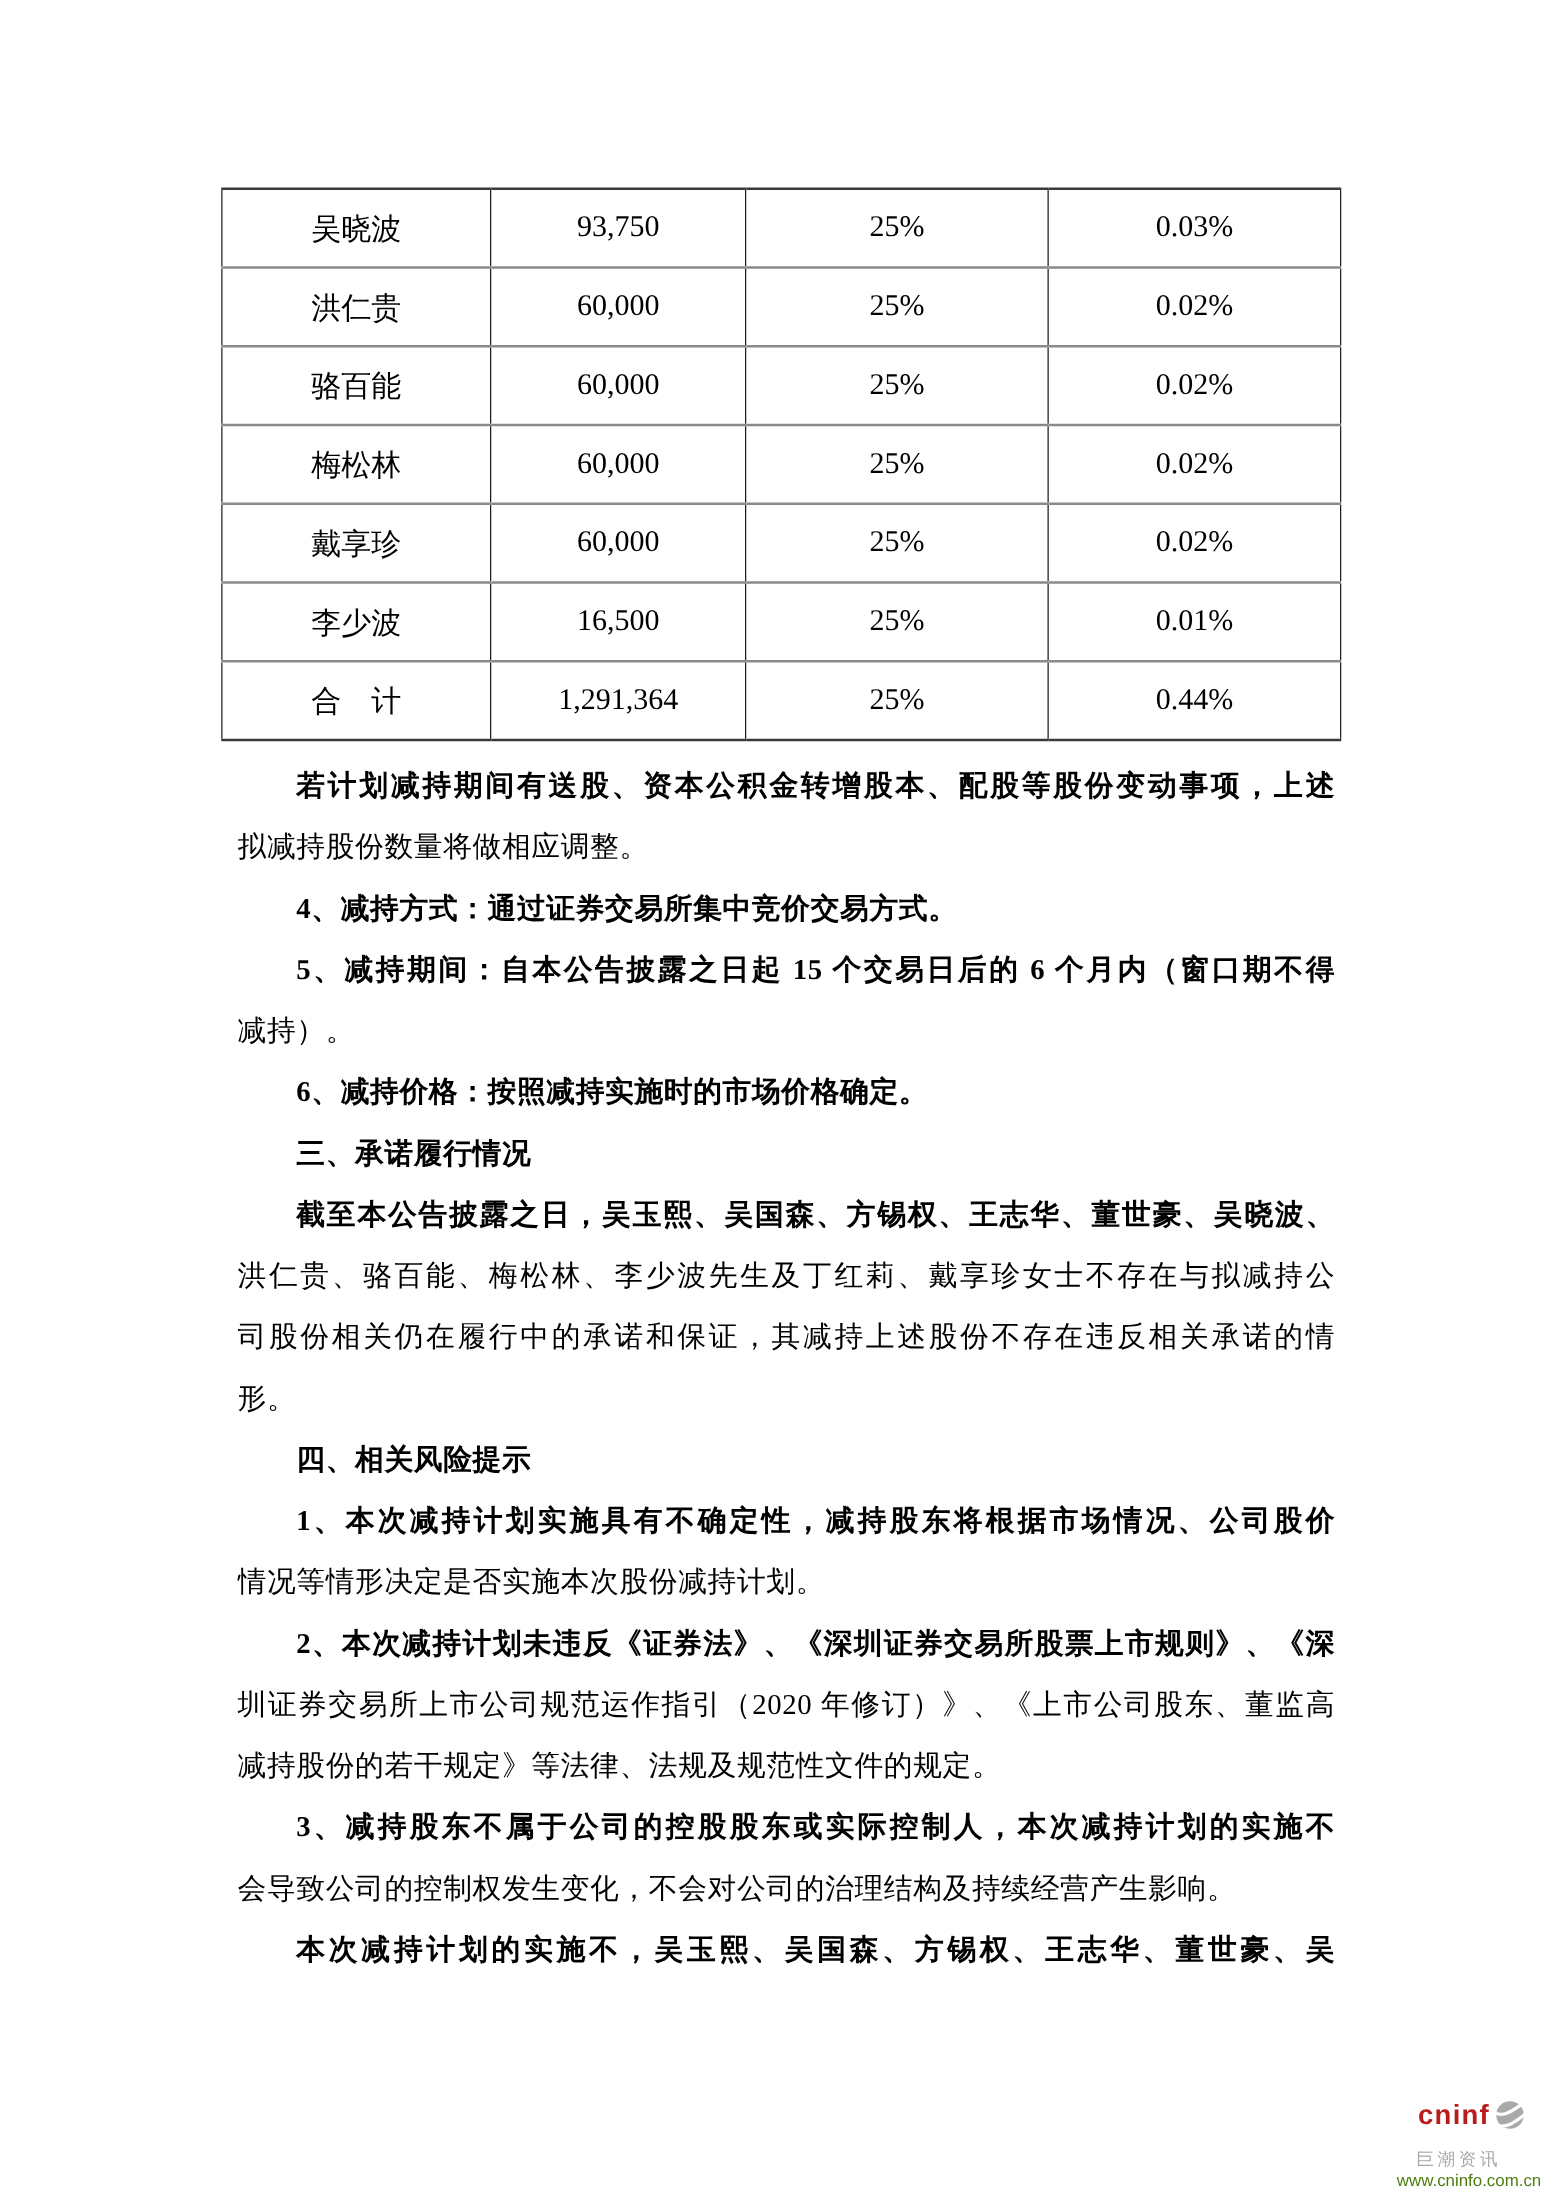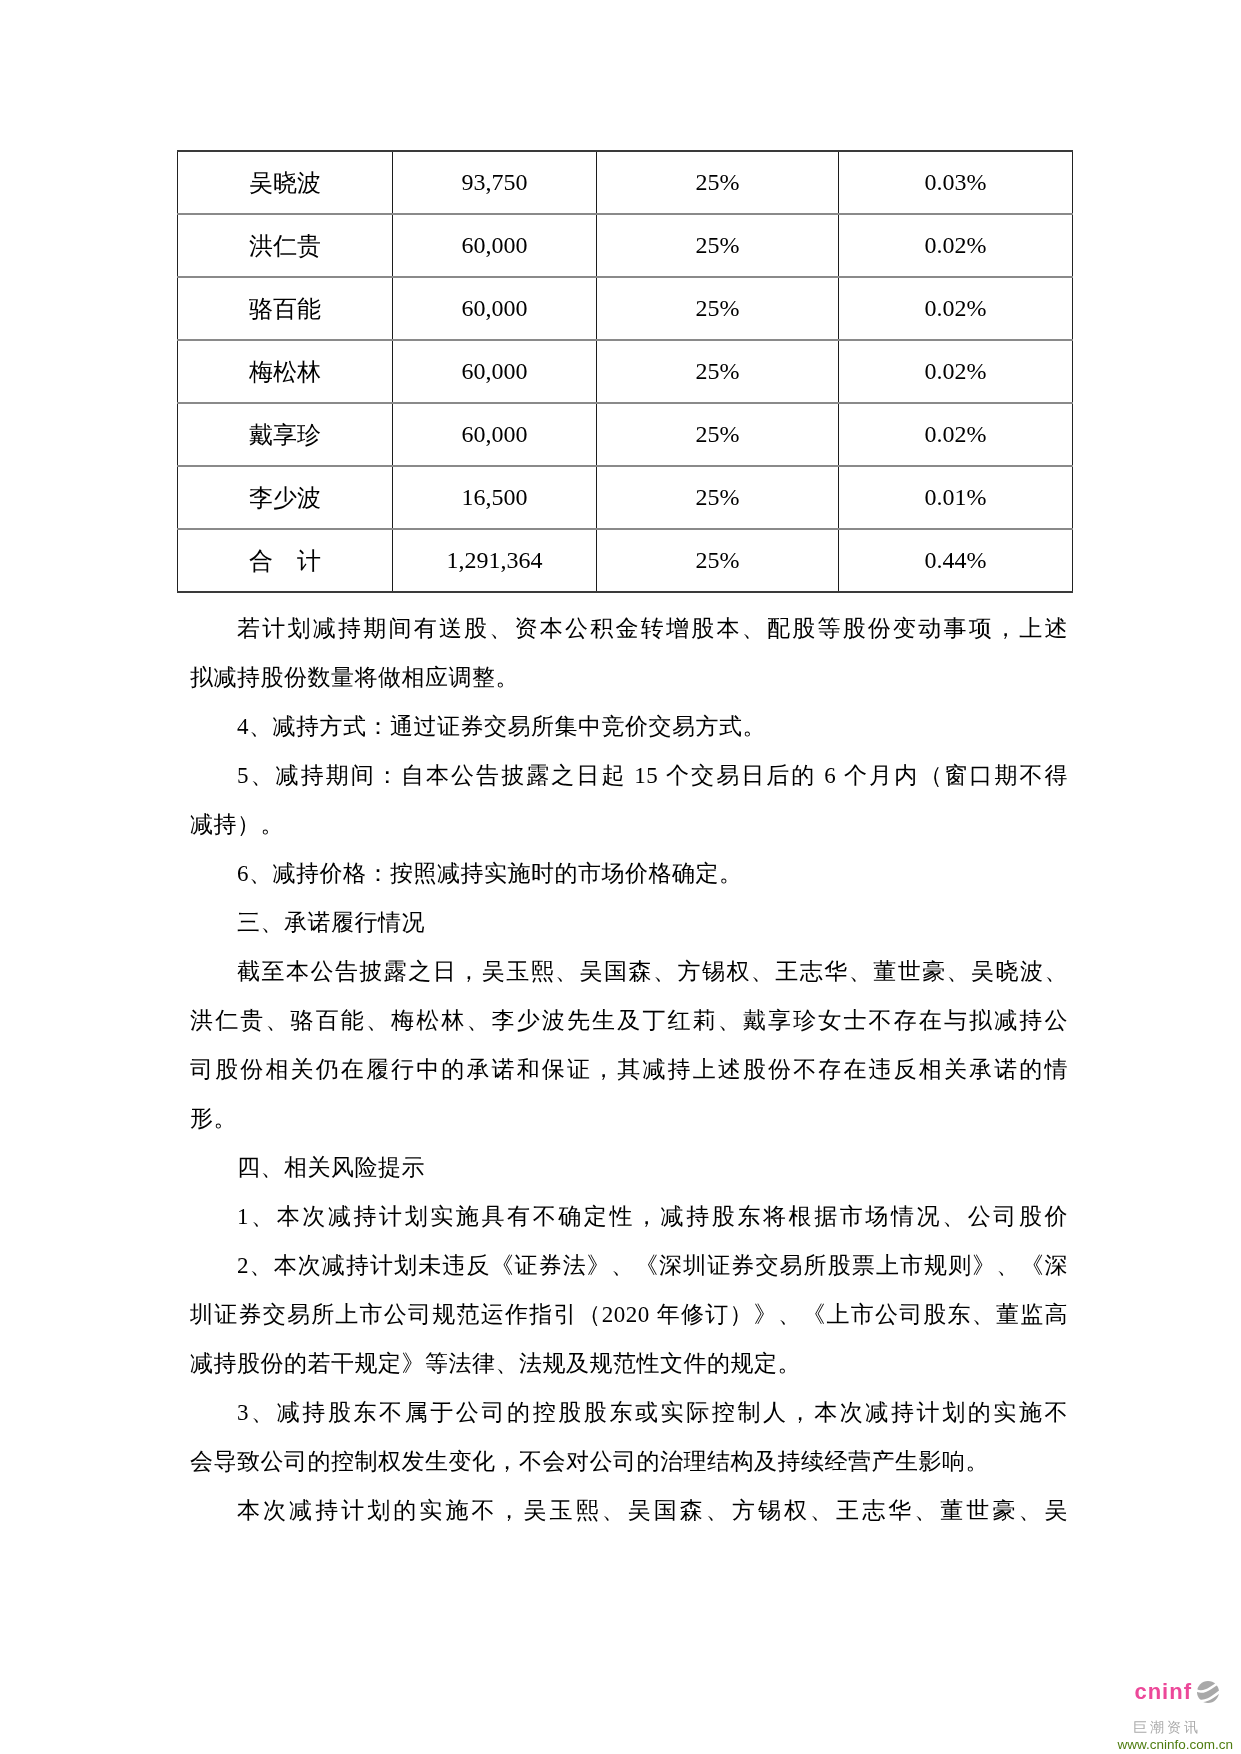--- a/index.html
+++ b/index.html
@@ -56,21 +56,21 @@
   .ln {
     height: 49px;
     line-height: 49px;
     font-size: 23px;
     letter-spacing: 0.5px;
     text-align: justify;
     text-align-last: justify;
     overflow: hidden;
     white-space: nowrap;
   }
-  .ln.first { text-indent: 47px; }
+  .ln.first { text-indent: 47px; font-weight: bold; }
   .ln.last  { text-align-last: left; }
 
   
   .footer-logo {
     position: absolute;
     right: 8px;
     top: 1680px;
     width: 140px;
     display: flex;
     flex-direction: column;
@@ -81,21 +81,21 @@
   }
   .logo-row {
     display: flex;
     align-items: center;
     padding-right: 11px;
   }
   .logo-wordmark {
     font-size: 22px;
     font-weight: bold;
     letter-spacing: 1px;
-    color: #ec4899;
+    color: #b91c1c;
   }
   .logo-globe { margin-left: 3px; }
   .logo-cn {
     margin-top: 16px;
     padding-right: 32px;
     font-size: 14px;
     letter-spacing: 3px;
     color: #a9a9a9;
   }
   .logo-url {
@@ -163,20 +163,21 @@
     <div class="ln first">5、减持期间：自本公告披露之日起 15 个交易日后的 6 个月内（窗口期不得</div>
     <div class="ln last">减持）。</div>
     <div class="ln first last">6、减持价格：按照减持实施时的市场价格确定。</div>
     <div class="ln first last">三、承诺履行情况</div>
     <div class="ln first">截至本公告披露之日，吴玉熙、吴国森、方锡权、王志华、董世豪、吴晓波、</div>
     <div class="ln">洪仁贵、骆百能、梅松林、李少波先生及丁红莉、戴享珍女士不存在与拟减持公</div>
     <div class="ln">司股份相关仍在履行中的承诺和保证，其减持上述股份不存在违反相关承诺的情</div>
     <div class="ln last">形。</div>
     <div class="ln first last">四、相关风险提示</div>
     <div class="ln first">1、本次减持计划实施具有不确定性，减持股东将根据市场情况、公司股价</div>
+    <div class="ln last">情况等情形决定是否实施本次股份减持计划。</div>
     <div class="ln first">2、本次减持计划未违反《证券法》、《深圳证券交易所股票上市规则》、《深</div>
     <div class="ln">圳证券交易所上市公司规范运作指引（2020 年修订）》、《上市公司股东、董监高</div>
     <div class="ln last">减持股份的若干规定》等法律、法规及规范性文件的规定。</div>
     <div class="ln first">3、减持股东不属于公司的控股股东或实际控制人，本次减持计划的实施不</div>
     <div class="ln last">会导致公司的控制权发生变化，不会对公司的治理结构及持续经营产生影响。</div>
     <div class="ln first">本次减持计划的实施不，吴玉熙、吴国森、方锡权、王志华、董世豪、吴</div>
   </div>
 
   <div class="footer-logo">
     <div class="logo-row">

